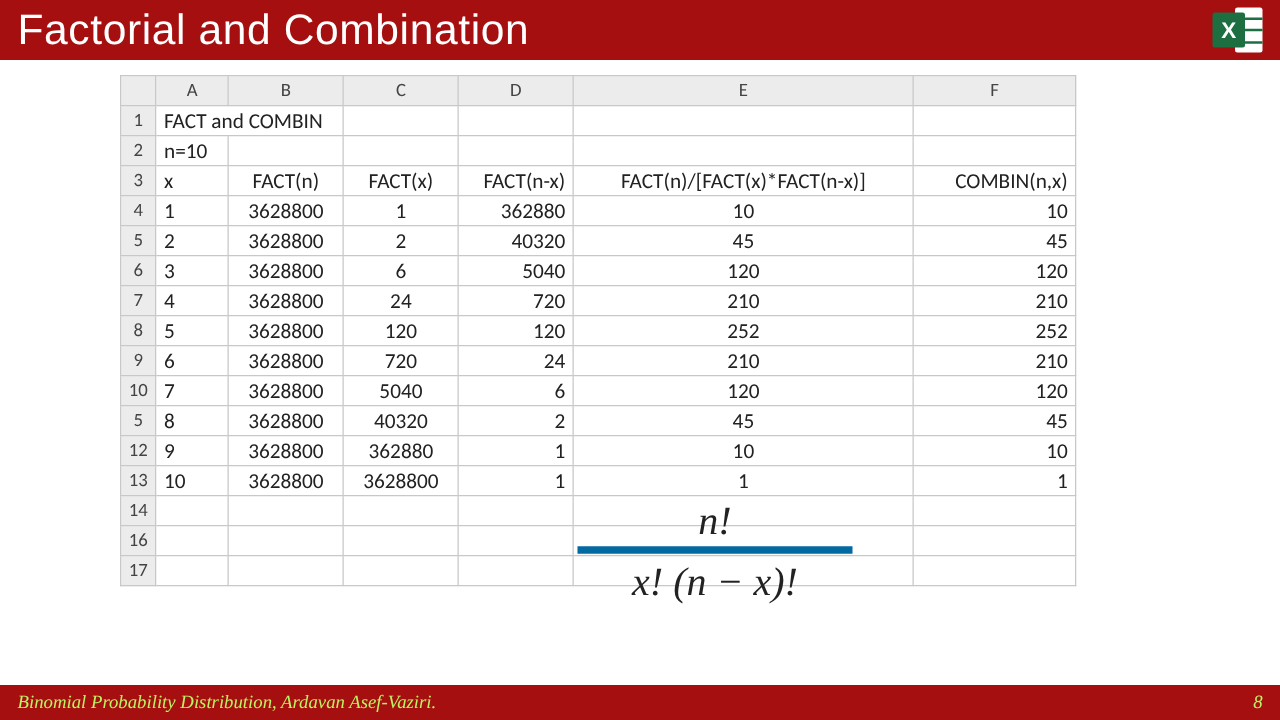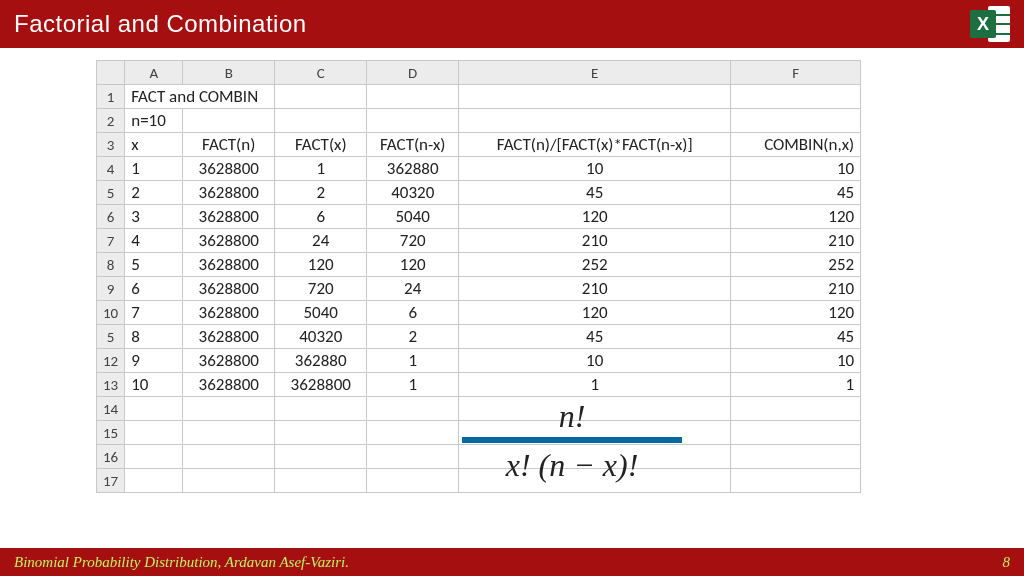--- a/index.html
+++ b/index.html
@@ -1,34 +1,34 @@
 <!DOCTYPE html>
 <html><head>
 <meta charset="utf-8">
 <style>
   * { box-sizing: border-box; margin: 0; padding: 0; }
   html, body { width: 1024px; height: 576px; font-family: "Calibri", "Segoe UI", Arial, sans-serif; background: #fff; overflow: hidden; }
   .slide { width: 1024px; height: 576px; position: relative; background: #fff; }
   .titlebar { background: #a50f0f; color: #fff; height: 48px; display: flex; align-items: center; padding: 0 14px; justify-content: space-between; }
-  .titlebar h1 { font-family: "Impact","Arial Black",sans-serif; font-weight: 400; font-size: 24px; letter-spacing: .5px; }
+  .titlebar h1 { font-family: "Impact","Arial Black",sans-serif; font-weight: 400; font-size: 34px; letter-spacing: .5px; }
   .excel-icon { width: 40px; height: 36px; position: relative; }
   .excel-icon .book { position:absolute; right:0; top:0; width:22px; height:36px; background:#fff; border-radius:2px; display:flex; flex-direction:column; }
   .excel-icon .book div { flex:1; border-bottom:2px solid #1d6f42; }
   .excel-icon .book div:last-child { border-bottom:none; }
   .excel-icon .badge { position:absolute; left:0; top:4px; width:26px; height:28px; background:#1d6f42; color:#fff; display:flex; align-items:center; justify-content:center; font-weight:bold; font-size:18px; border-radius:2px; font-family:Arial,sans-serif; }
   .sheet-wrap { position:absolute; left:96px; top:60px; }
   table.sheet { border-collapse: collapse; font-size: 17px; color:#222; }
   table.sheet th, table.sheet td { border:1px solid #c8c8c8; height:24px; padding:0 6px; white-space:nowrap; background:#fff; }
   table.sheet th { background:#ececec; font-weight:normal; text-align:center; color:#444; font-size:15px; }
   table.sheet th.rowhdr { width:26px; }
   table.sheet td.rowhdr { background:#ececec; text-align:center; color:#444; font-size:15px; width:26px; }
   .colA { width:58px; text-align:left; }
   .colB { width:92px; text-align:center; }
   .colC { width:92px; text-align:center; }
-  .colD { width:92px; text-align:center; }
+  .colD { width:92px; text-align:right; }
   .colE { width:272px; text-align:center; }
   .colF { width:130px; text-align:right; }
   td.left { text-align:left; }
   .formula { position:absolute; left:462px; top:398px; width:220px; text-align:center; font-family:"Cambria Math","Times New Roman",serif; font-style:italic; font-size:32px; color:#222; }
   .formula .num { display:block; padding-bottom:2px; }
   .formula .bar { display:block; border-top:6px solid #0369a1; padding-top:4px; }
   .footer { position:absolute; left:0; bottom:0; width:100%; height:28px; background:#a50f0f; color:#bef264; display:flex; align-items:center; justify-content:space-between; padding:0 14px; font-family:"Georgia","Times New Roman",serif; font-style:italic; font-size:15px; }
   .corner { background:#ececec; }
 </style>
 </head>
@@ -183,29 +183,20 @@
           <tr>
             <td class="rowhdr">14</td>
             <td class="colA"></td>
             <td class="colB"></td>
             <td class="colC"></td>
             <td class="colD"></td>
             <td class="colE"></td>
             <td class="colF"></td>
           </tr>
           <tr>
-            <td class="rowhdr">15</td>
-            <td class="colA"></td>
-            <td class="colB"></td>
-            <td class="colC"></td>
-            <td class="colD"></td>
-            <td class="colE"></td>
-            <td class="colF"></td>
-          </tr>
-          <tr>
             <td class="rowhdr">16</td>
             <td class="colA"></td>
             <td class="colB"></td>
             <td class="colC"></td>
             <td class="colD"></td>
             <td class="colE"></td>
             <td class="colF"></td>
           </tr>
           <tr>
             <td class="rowhdr">17</td>

